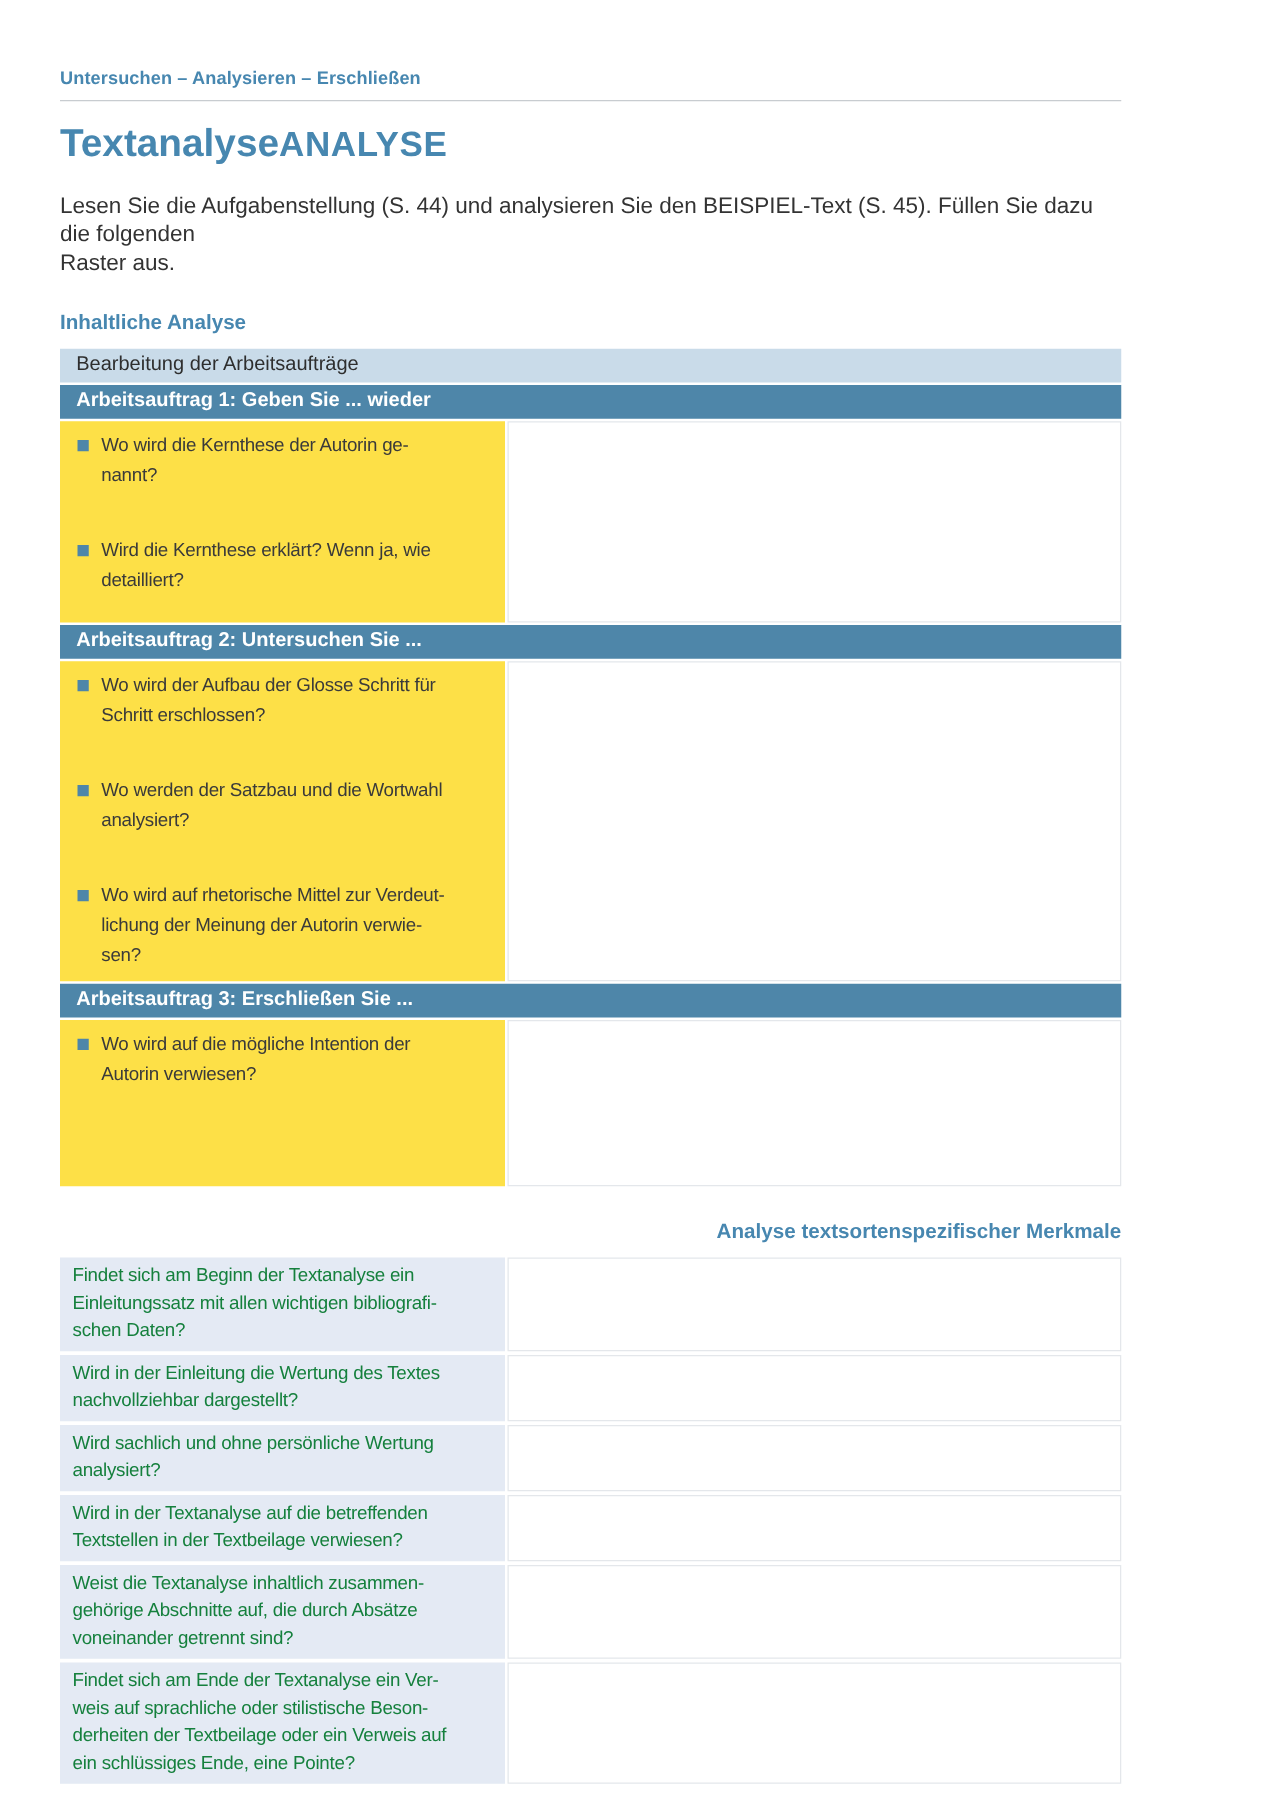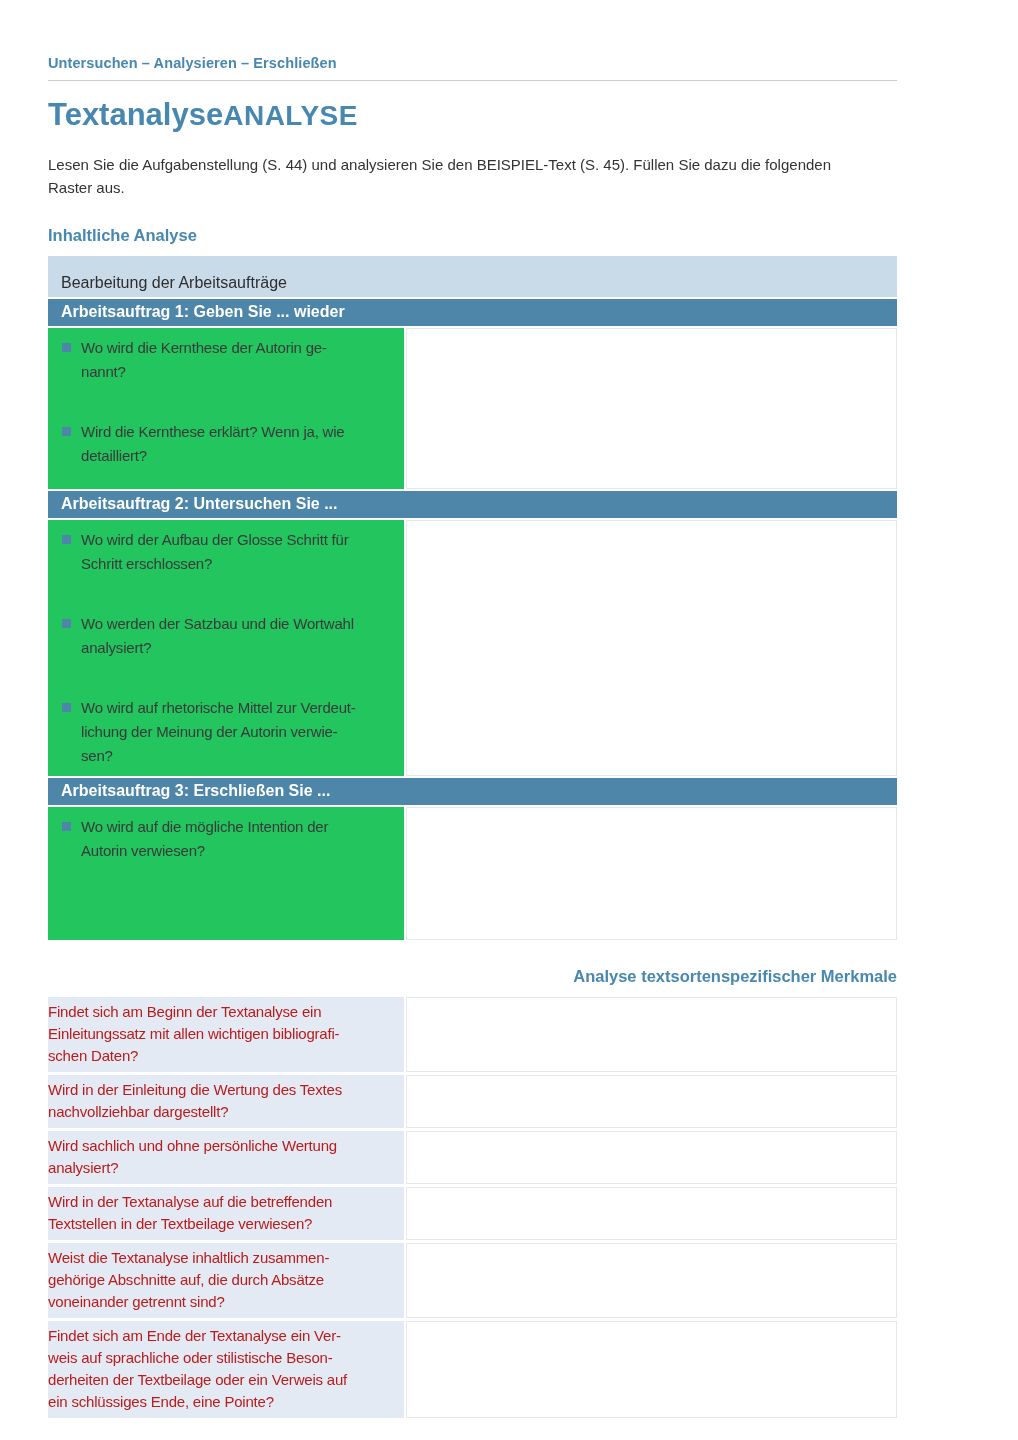--- a/index.html
+++ b/index.html
@@ -23,43 +23,43 @@
     border: none; border-top: 1px solid #c8ccd0;
     margin: 9px 0 0 0;
   }
   .title-row {
     display: flex; justify-content: flex-start; align-items: baseline;
     margin-top: 16px;
   }
   .page-title { color: #4787b0; font-size: 31px; font-weight: bold; }
   .page-badge { color: #4787b0; font-size: 28px; font-weight: bold; letter-spacing: 0.5px; }
   .intro {
-    margin-top: 20px; font-size: 15px; line-height: 23px;
+    margin-top: 20px; font-size: 18px; line-height: 23px;
     color: #333; white-space: pre-line;
   }
   
   .sec-head {
     color: #4787b0; font-size: 16.5px; font-weight: bold;
   }
   .sec-head.s1 { margin-top: 27px; margin-bottom: 11px; }
   .sec-head.s2 { margin-top: 27px; margin-bottom: 11px; text-align: right; }
   
   .thead {
     background: #c9dbe9; color: #2e2e2e;
-    font-size: 16px; padding: 17px 13px 4px 13px; line-height: 20px;
+    font-size: 16px; padding: 3px 13px 4px 13px; line-height: 20px;
   }
   .bar {
     background: #4e86a9; color: #ffffff; font-weight: bold;
     font-size: 16px; padding: 3px 13px 4px 13px; line-height: 20px;
     margin-top: 2px;
   }
   .row { display: flex; gap: 2px; margin-top: 2px; }
   .qcell {
     width: 356px; flex: 0 0 356px;
-    background: #22c55e; padding: 8px 12px 8px 14px;
+    background: #fde047; padding: 8px 12px 8px 14px;
   }
   .acell {
     flex: 1 1 auto; background: #ffffff;
     border: 1px solid #e4e7eb;
   }
   .b1 { min-height: 161px; }
   .b2 { min-height: 252px; }
   .b3 { min-height: 133px; }
   .qlist { list-style: none; }
   .qitem { display: flex; align-items: flex-start; }
@@ -69,23 +69,23 @@
     background: #4e86a9; margin: 7px 10px 0 0;
   }
   .qtext {
     font-size: 15px; line-height: 24px; letter-spacing: -0.2px;
     white-space: pre-line; color: #3a3a3a;
   }
   
   .row2 { display: flex; gap: 2px; margin-top: 3px; }
   .q2cell {
     width: 356px; flex: 0 0 356px;
-    background: #e4eaf4; padding: 4px 8px 5px 0;
+    background: #e4eaf4; padding: 4px 8px 5px 10px;
     font-size: 15px; line-height: 22px; letter-spacing: -0.2px;
-    white-space: pre-line; color: #b91c1c;
+    white-space: pre-line; color: #15803d;
   }
   .a2cell { flex: 1 1 auto; background: #ffffff; border: 1px solid #e4e7eb; }
   
   .page-number {
     margin-top: 18px; color: #8b9099; font-size: 15px; font-weight: bold;
   }
 </style>
 </head>
 <body>
 

